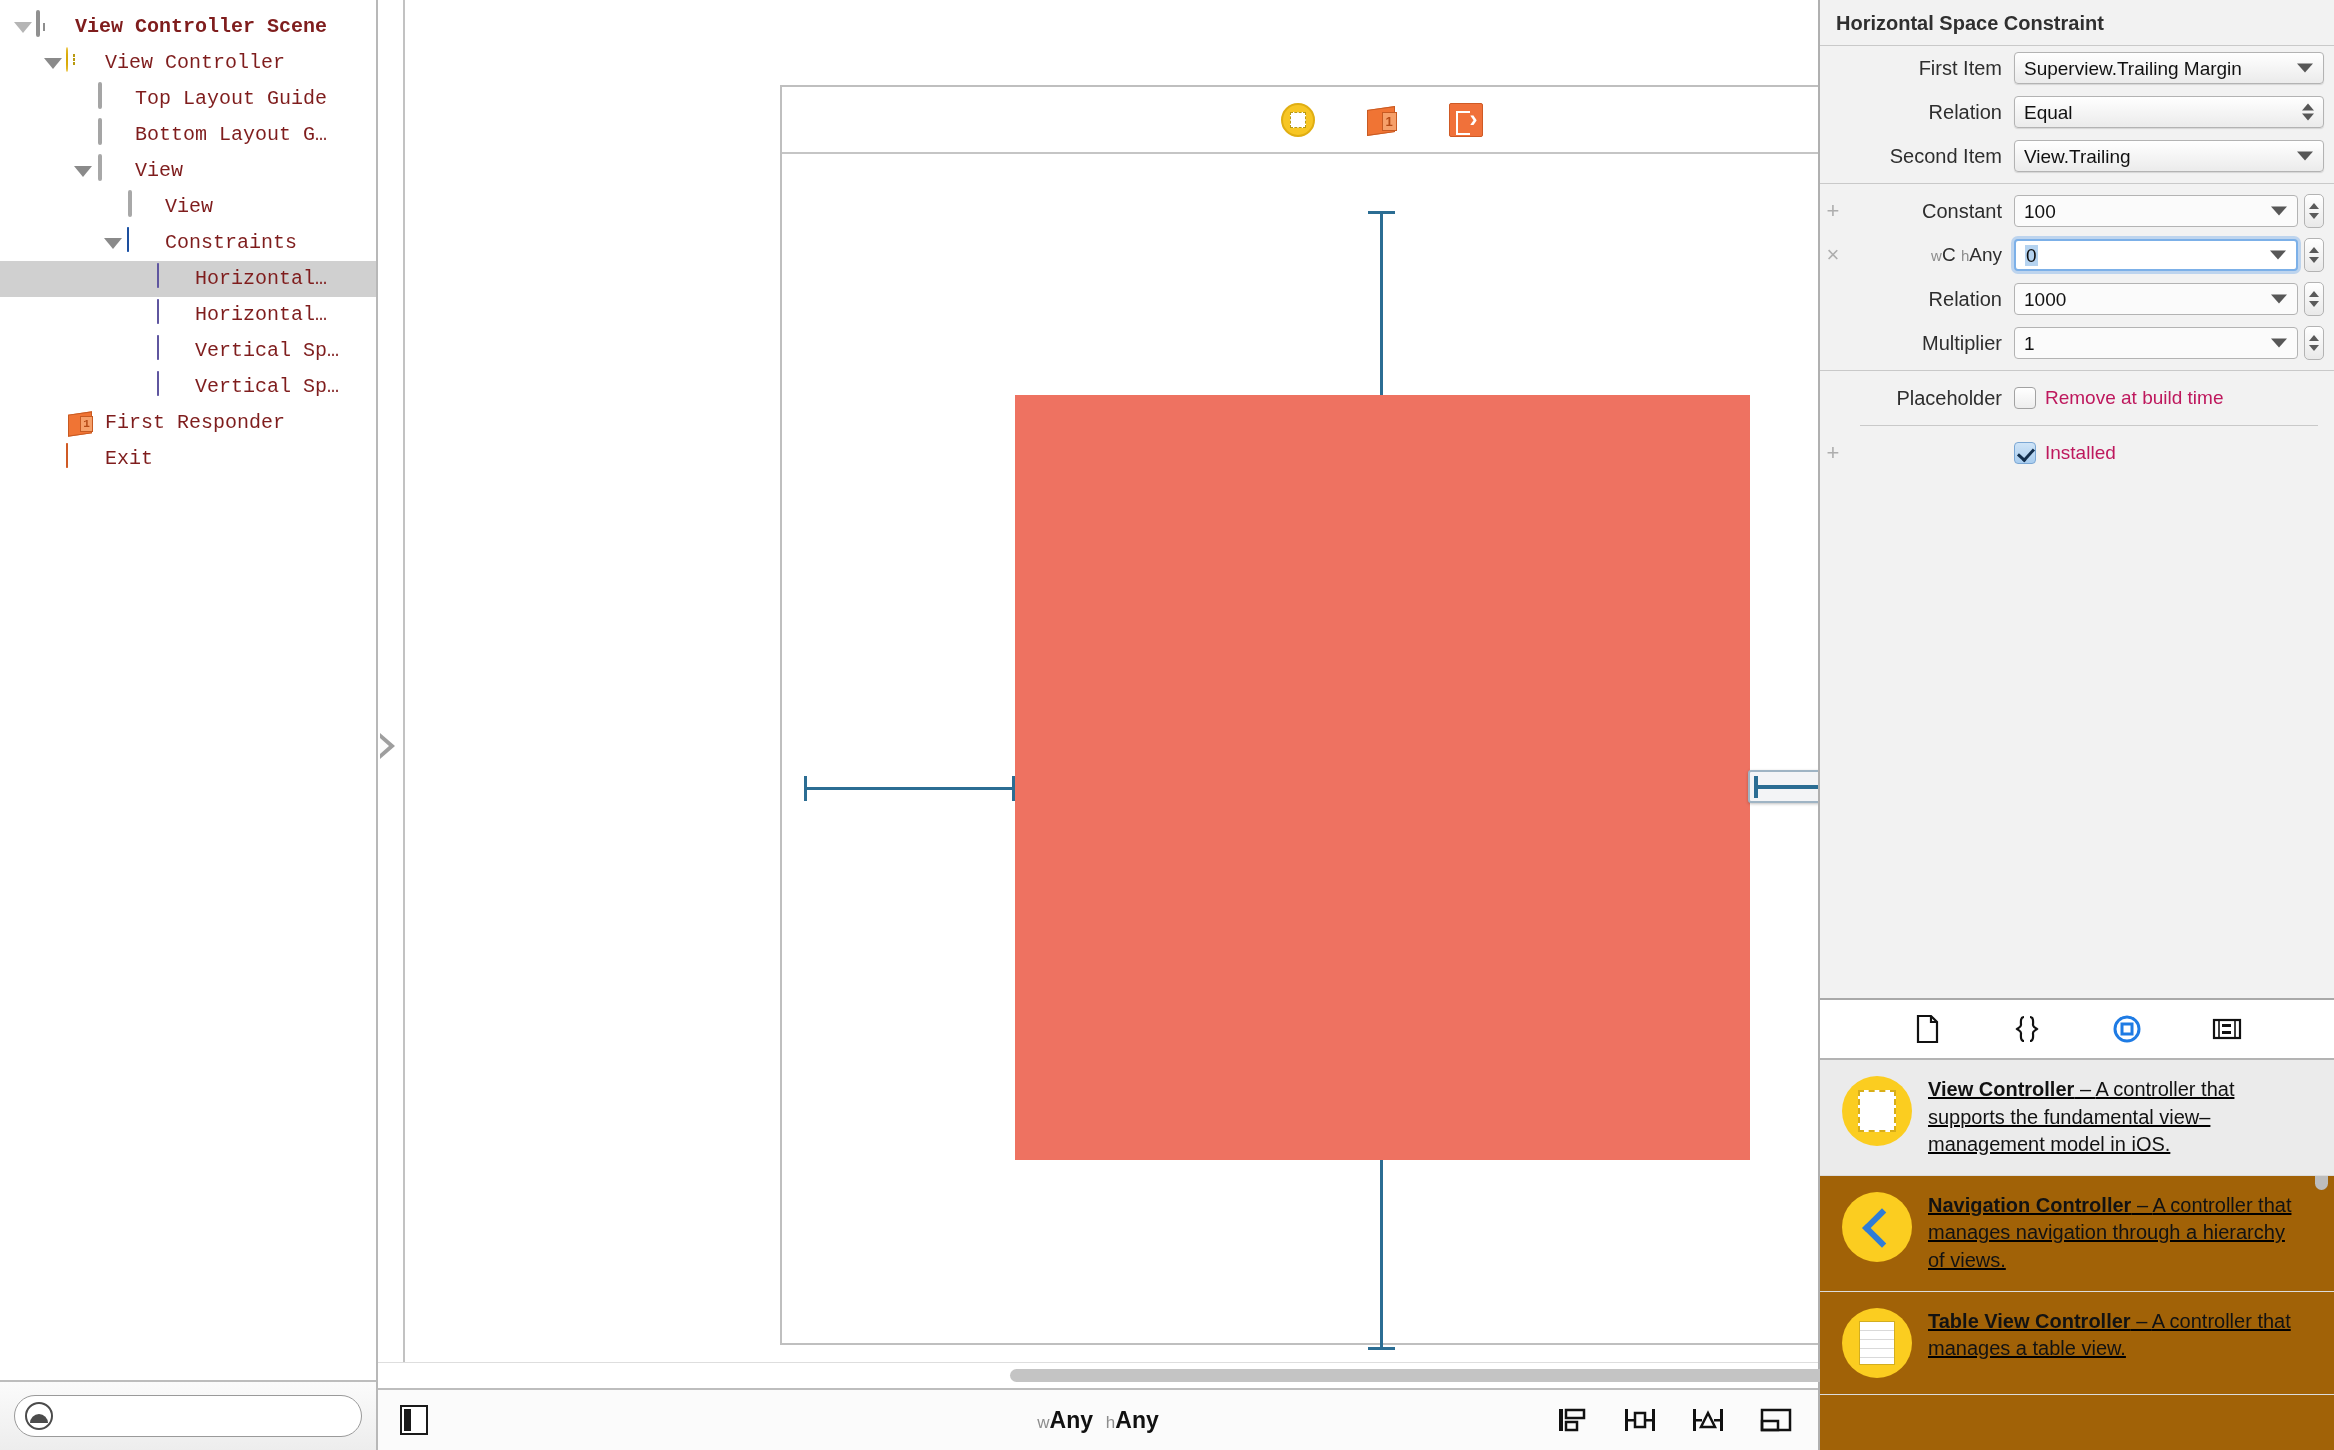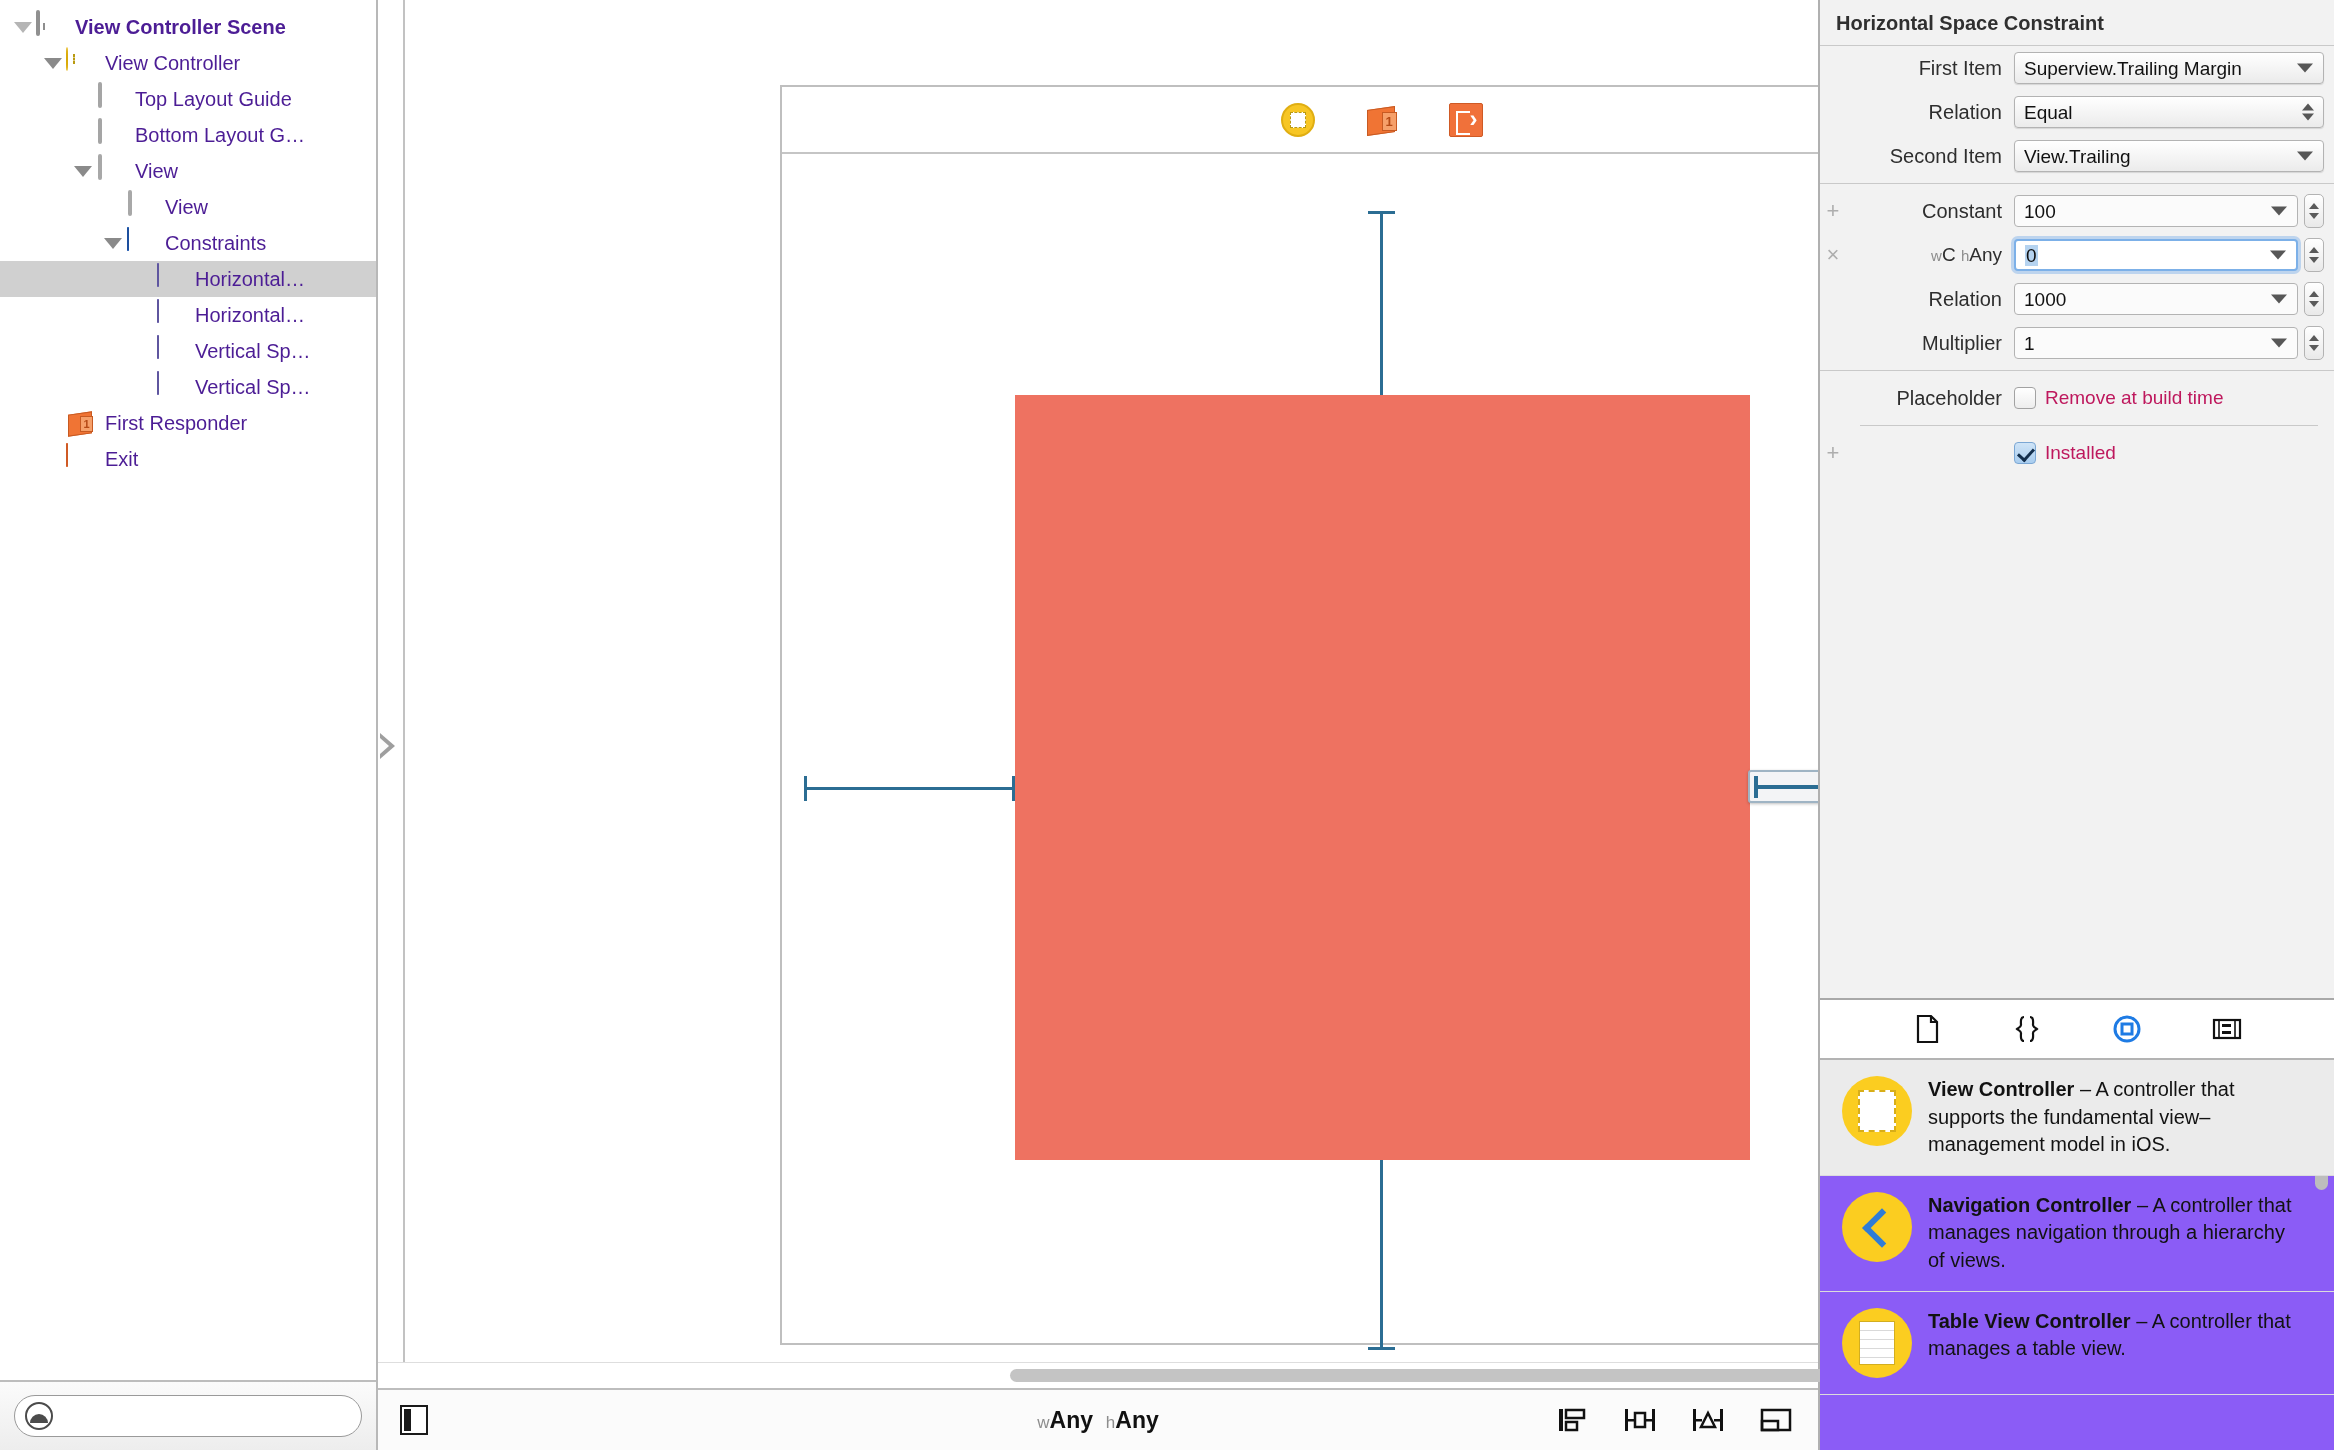--- a/index.html
+++ b/index.html
@@ -28,23 +28,24 @@
   #outline-tree {
     flex: 1;
     padding-top: 9px;
     overflow: hidden;
   }
   .tree-row {
     height: 36px;
     display: flex;
     align-items: center;
     font-size: 20px;
-    color: #4c1d95;
+    color: #7f1d1d;
     white-space: nowrap;
     position: relative;
+    font-family: Liberation Mono, monospace;
   }
   .tree-row.selected { background: #d0d0d0; }
   .tree-row .disc {
     width: 26px; height: 36px;
     display: flex; align-items: center; justify-content: center;
     flex: 0 0 auto;
   }
   .tri {
     width: 0; height: 0;
     border-left: 9px solid transparent;
@@ -460,23 +461,24 @@
     background: #ffffff;
     border-bottom: 2px solid #b3b3b3;
     display: flex; align-items: center; justify-content: center;
     gap: 64px;
   }
   .libtab { width: 36px; height: 36px; position: relative; }
 
   
   #lib-list {
     flex: 1;
-    background: #8b5cf6;
+    background: #a16207;
     overflow: hidden;
     position: relative;
+    text-decoration: underline;
   }
   .lib-item {
     display: flex;
     padding: 16px 34px 16px 22px;
     border-bottom: 1px solid #dcdcdc;
     position: relative;
   }
   .lib-item.selected { background: #ebebeb; }
   .lib-ico {
     width: 70px; height: 70px; border-radius: 50%;

